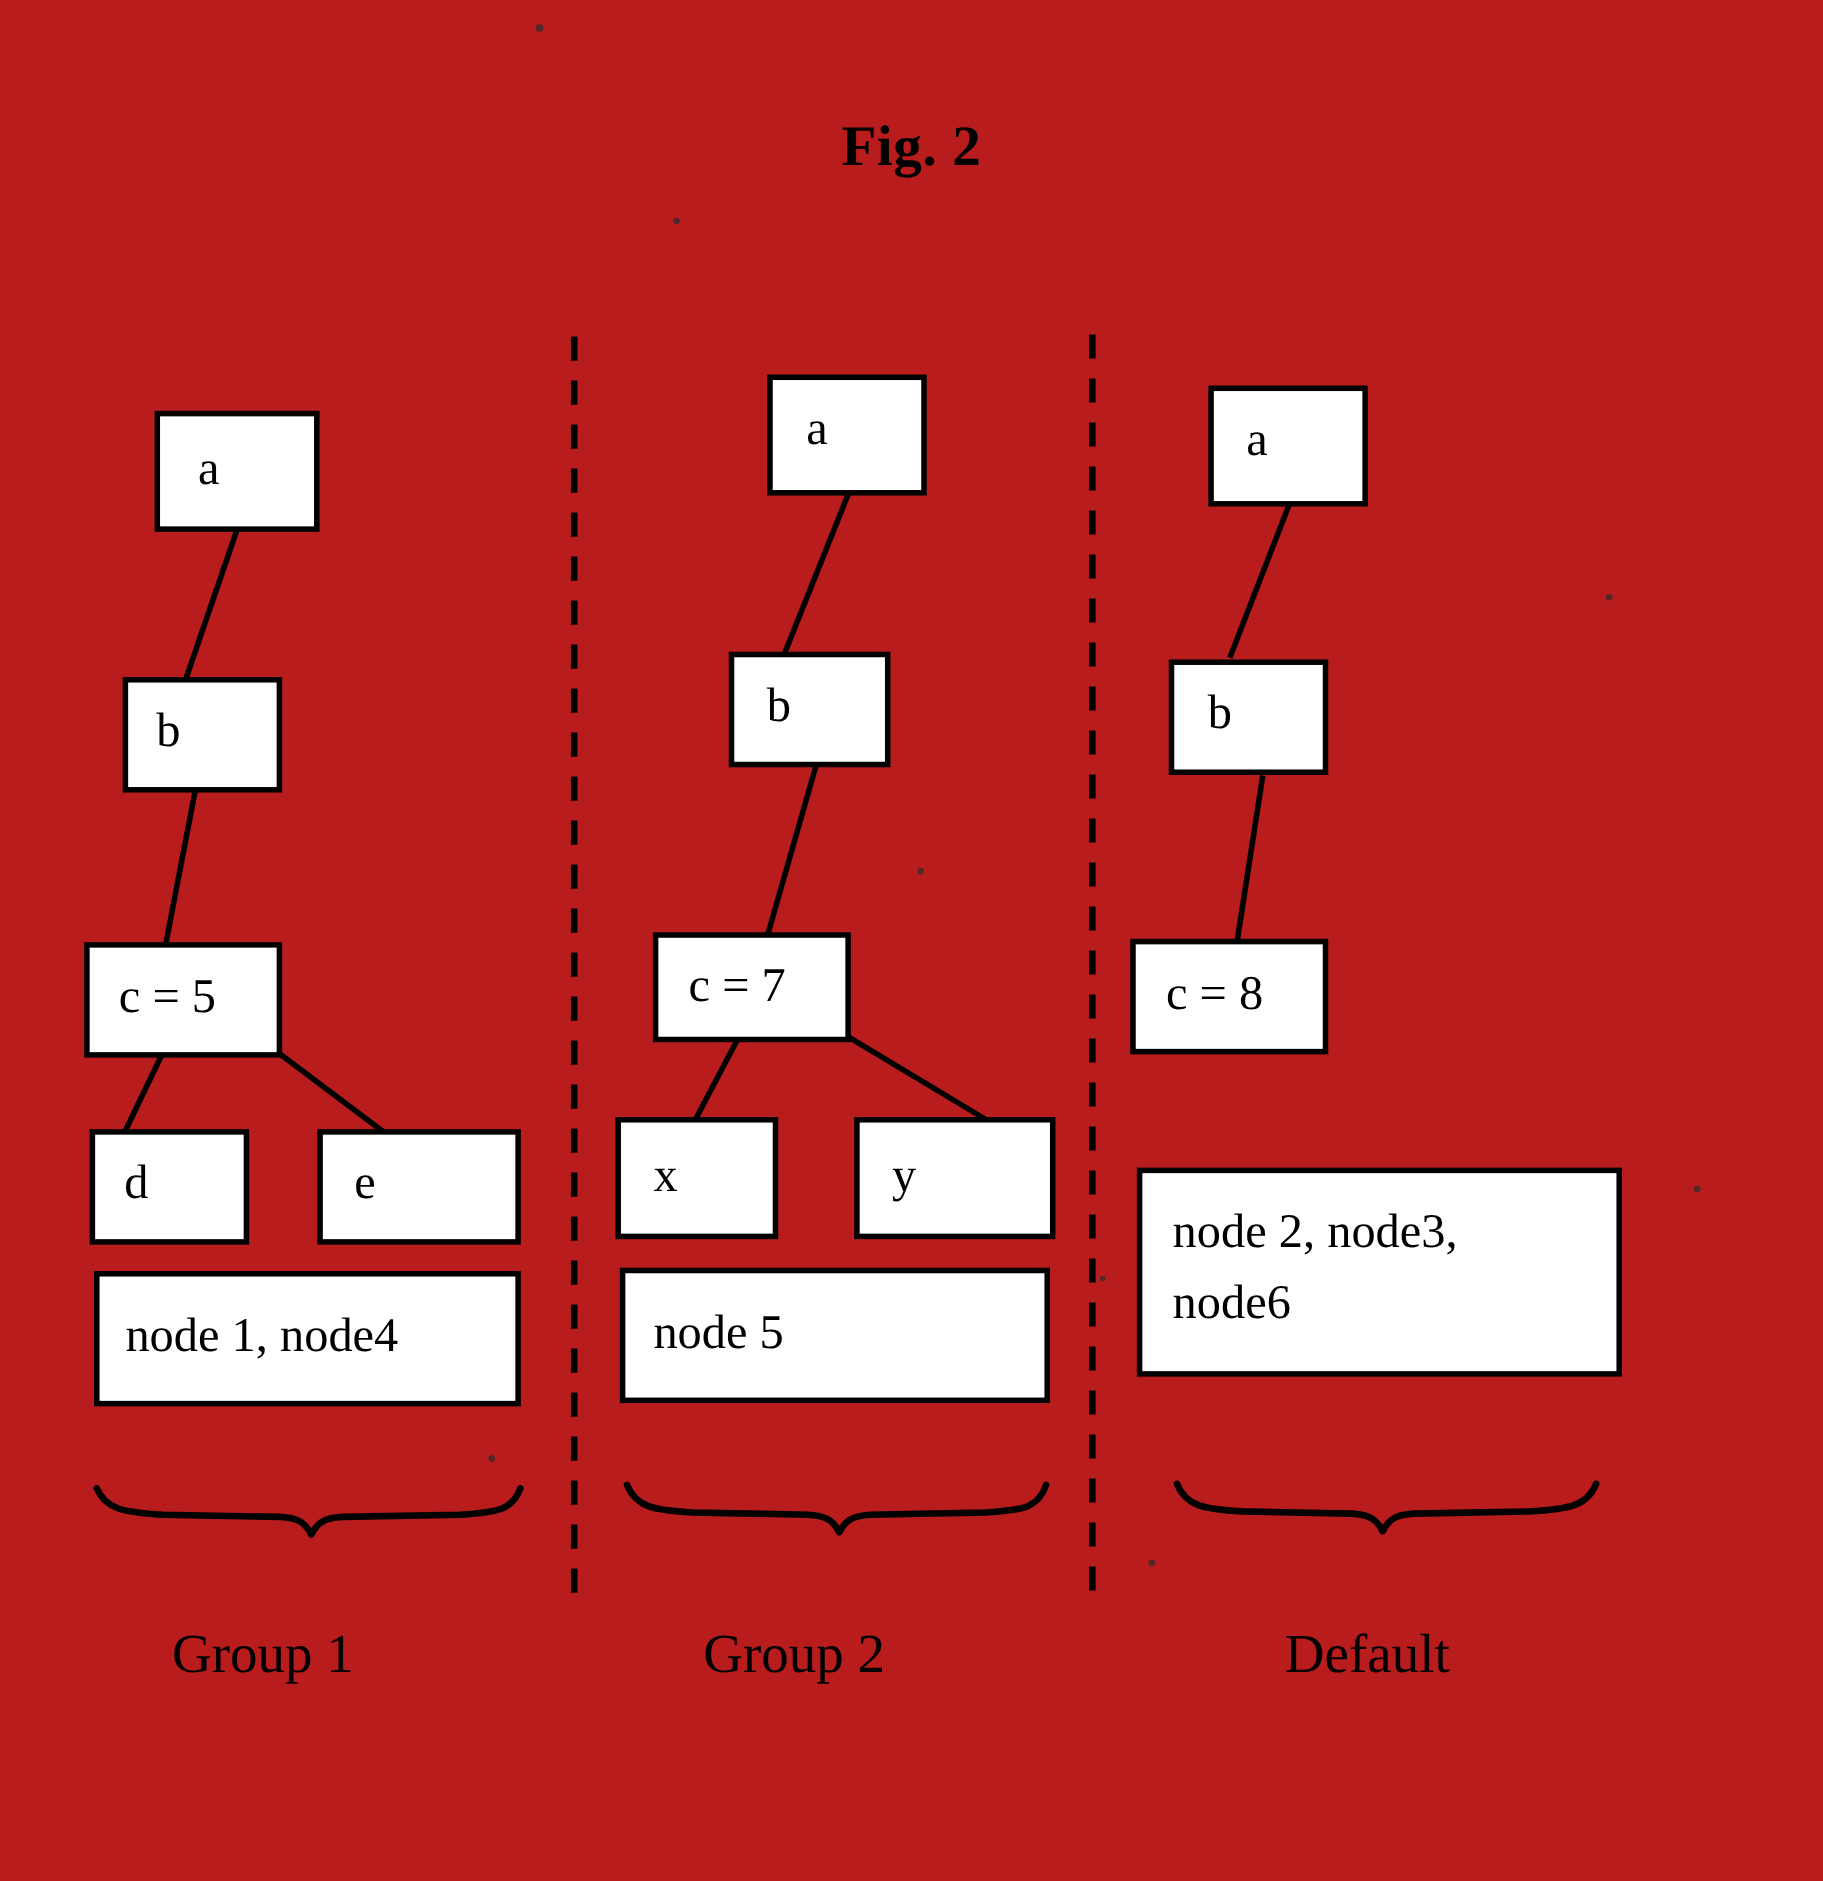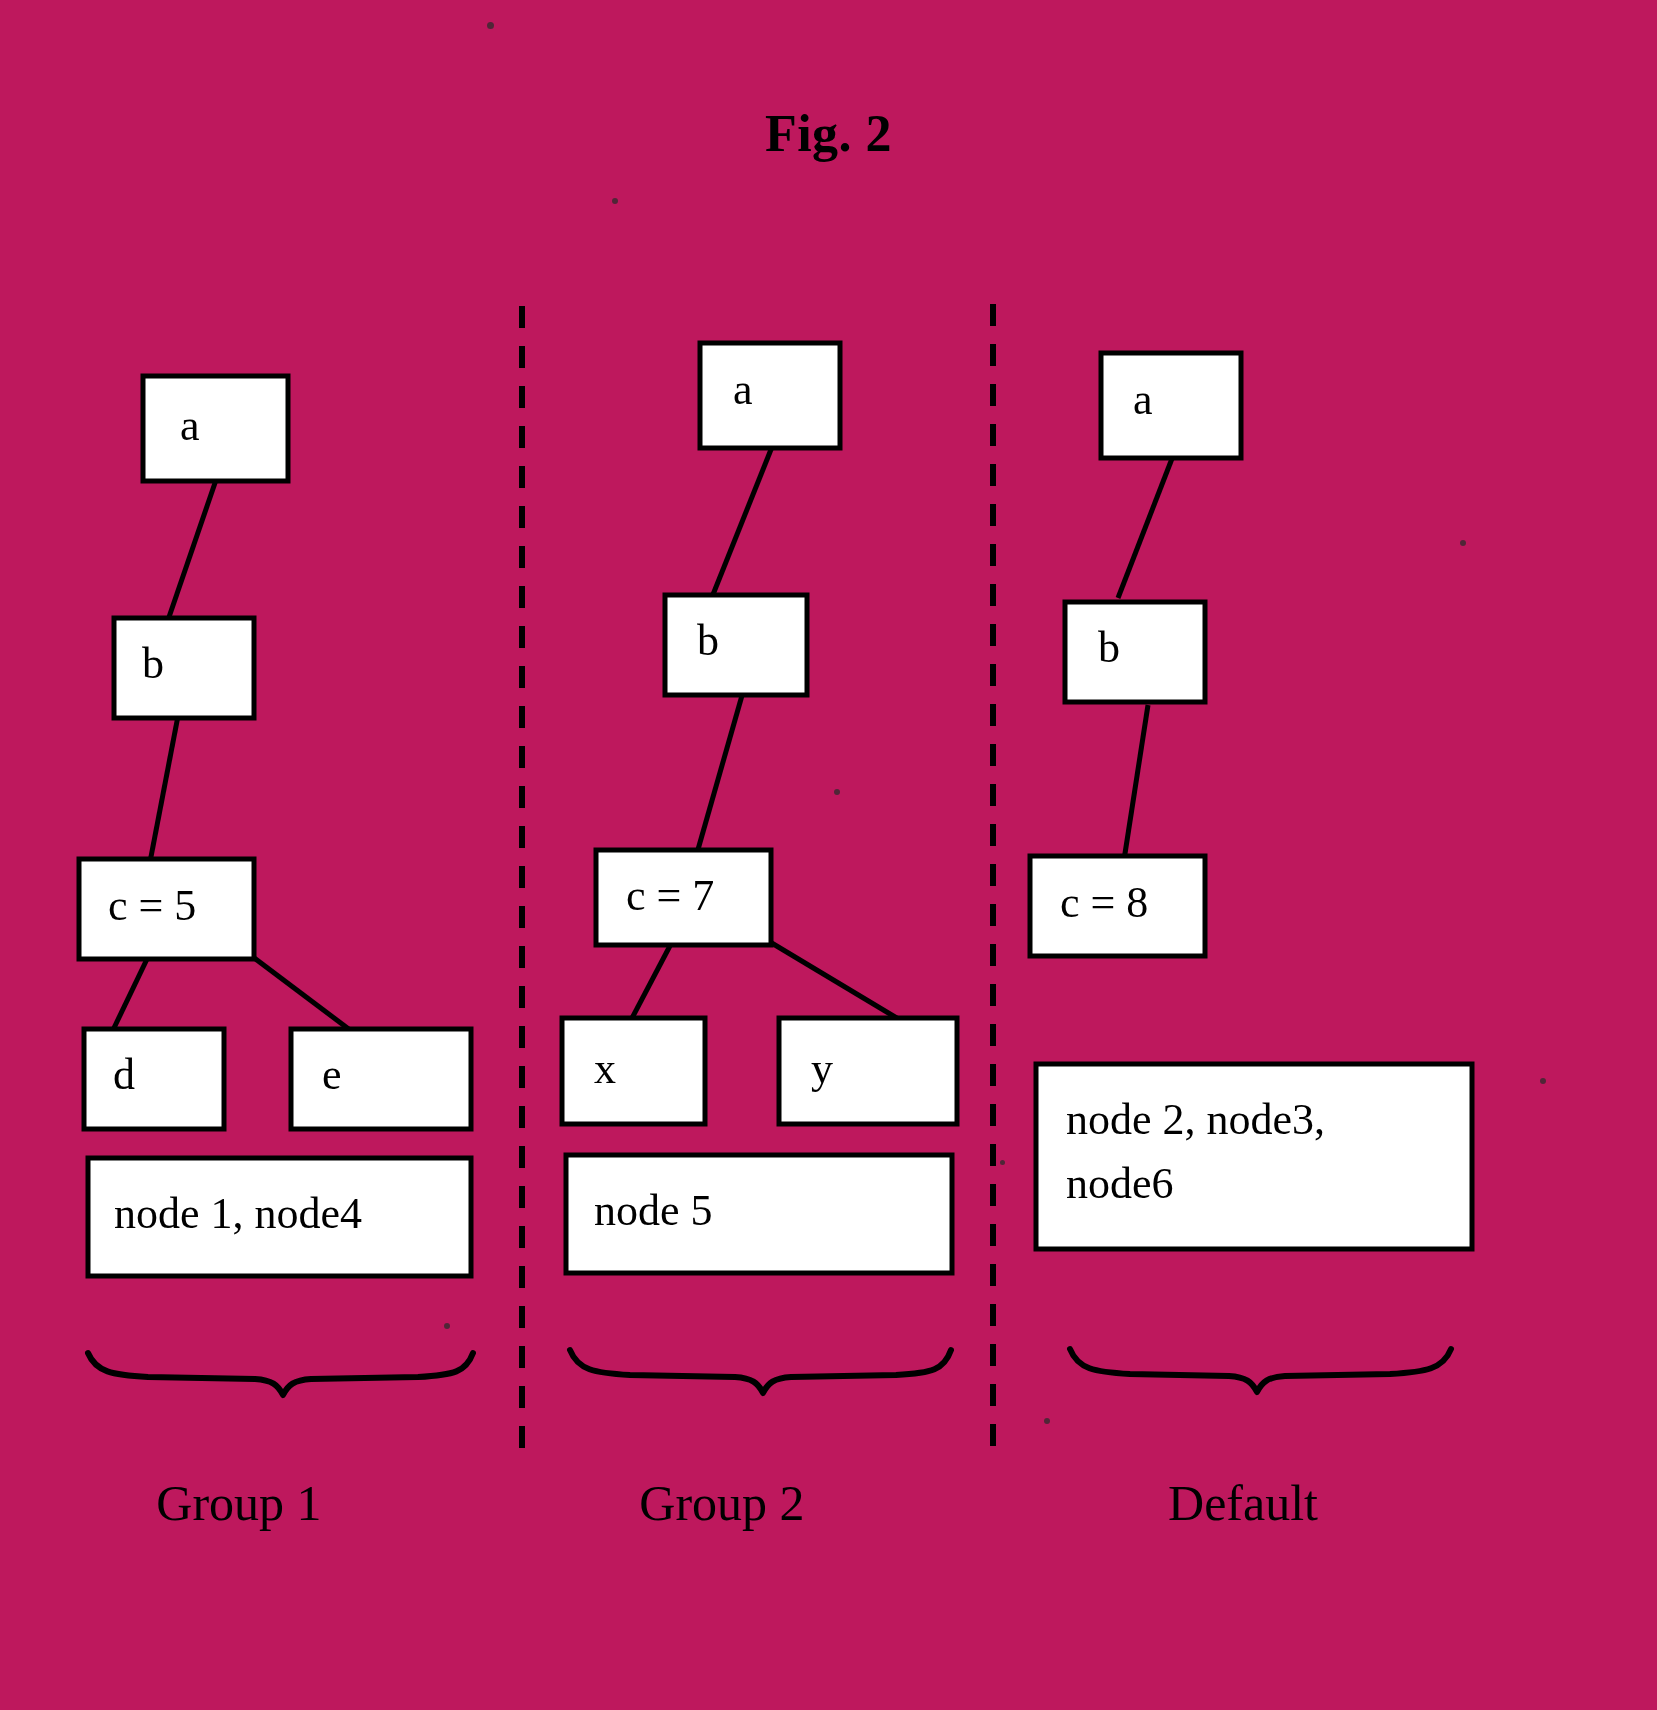--- a/index.html
+++ b/index.html
@@ -8,21 +8,21 @@
     background: #ffffff;
   }
   body {
     font-family: "Liberation Serif", "DejaVu Serif", serif;
     color: #000000;
   }
   #page {
     position: relative;
     width: 1657px;
     height: 1710px;
-    background: #be185d;
+    background: #b91c1c;
     overflow: hidden;
   }
   #fig-title {
     position: absolute;
     left: 0;
     top: 104px;
     width: 1657px;
     text-align: center;
     font-size: 52px;
     font-weight: bold;

